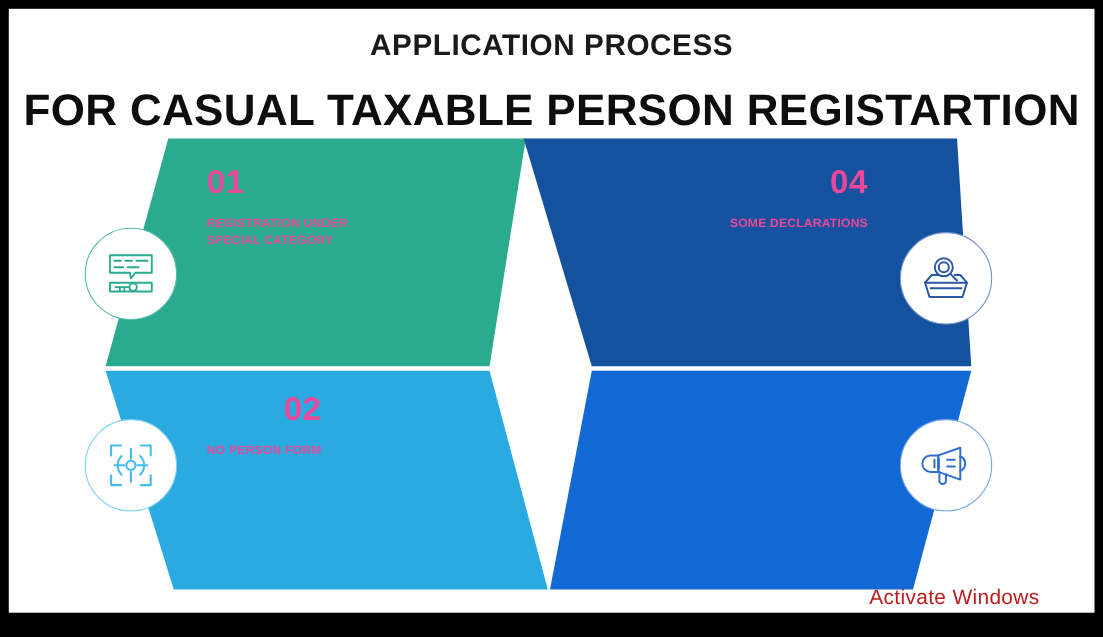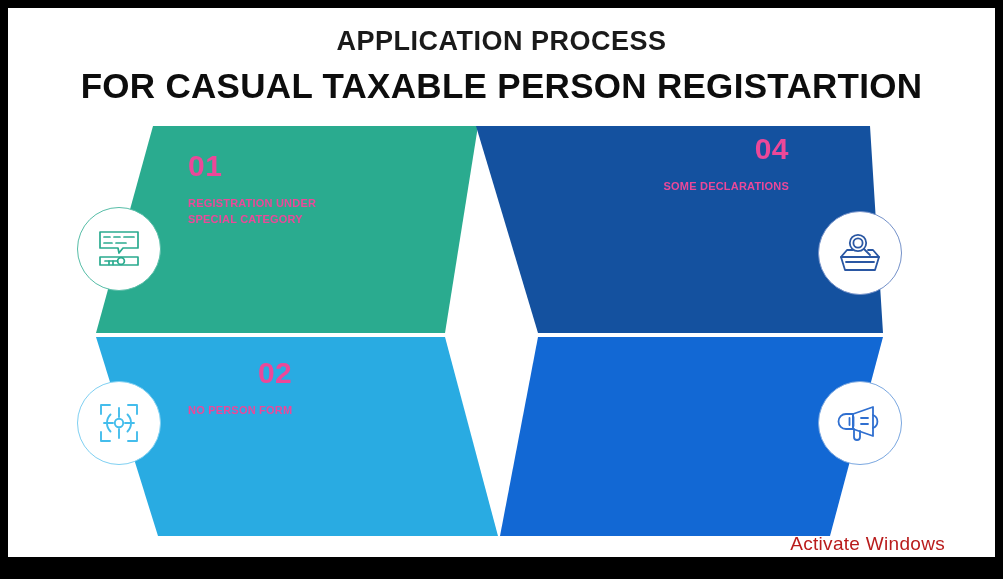--- a/index.html
+++ b/index.html
@@ -38,26 +38,26 @@
     z-index: 6;
   }
   #title-line-1 {
     font-size: 27px;
     font-weight: bold;
     letter-spacing: 0.5px;
     color: #1a1a1a;
     line-height: 1.15;
   }
   #title-line-2 {
-    font-size: 35px;
+    font-size: 40px;
     font-weight: bold;
     letter-spacing: 0.3px;
     color: #0d0d0d;
     line-height: 1.2;
-    margin-top: 8px;
+    margin-top: 20px;
   }
 
   
   #shapes-layer {
     position: absolute;
     left: 0; top: 0;
     width: 987px;
     height: 549px;
     z-index: 1;
   }
@@ -79,21 +79,21 @@
     font-weight: bold;
     line-height: 1.45;
     letter-spacing: 0.2px;
     margin-top: 15px;
     white-space: pre-line;
   }
 
   #quad-text-01 { left: 180px; top: 143px; text-align: left; }
   #quad-text-02 { left: 180px; top: 350px; text-align: right; }
   #quad-text-03 { right: 190px; top: 350px; text-align: right; }
-  #quad-text-04 { right: 206px; top: 126px; text-align: right; }
+  #quad-text-04 { right: 206px; top: 143px; text-align: right; }
 
   #quad-text-03 .quad-num,
   #quad-text-04 .quad-num { text-align: right; }
 
   
   .icon-badge {
     position: absolute;
     width: 84px;
     height: 84px;
     border-radius: 50%;

